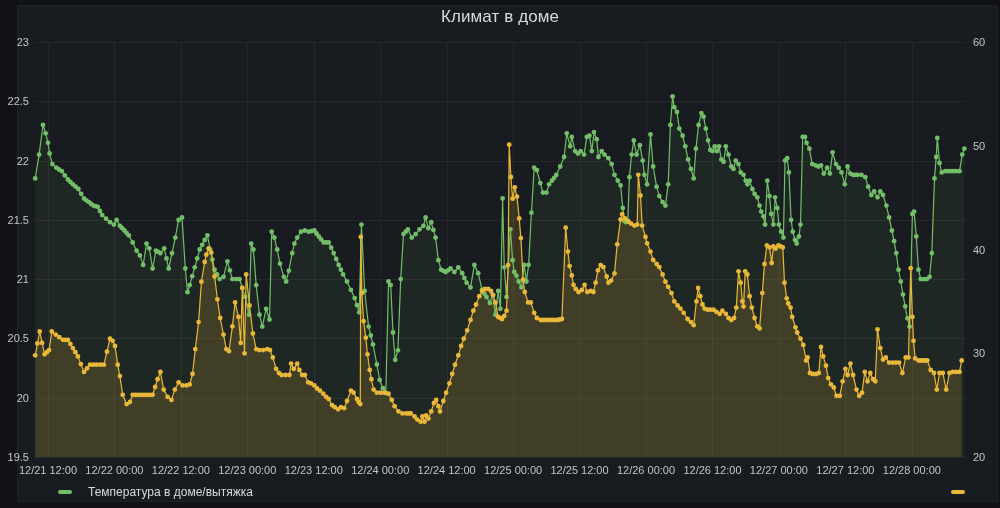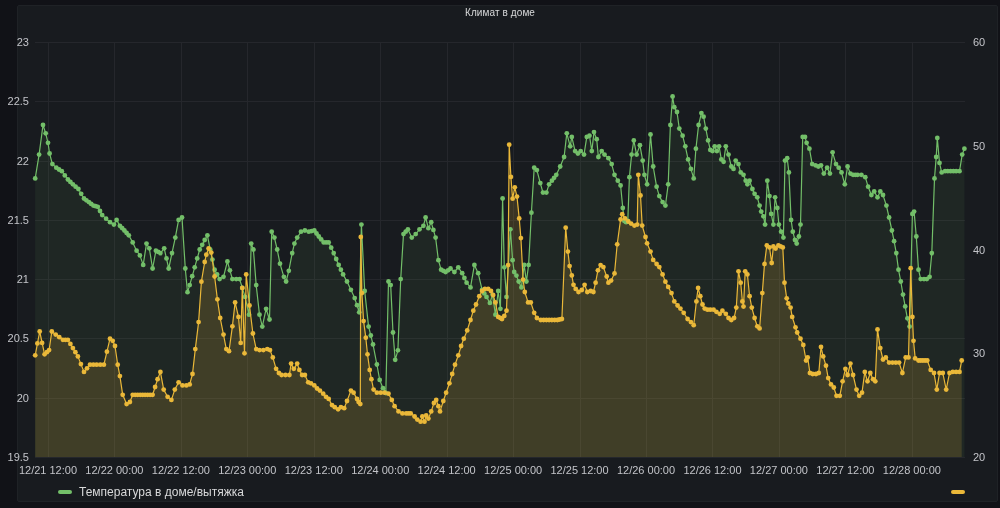--- a/index.html
+++ b/index.html
@@ -1,24 +1,24 @@
 <!DOCTYPE html>
 <html><head>
 <meta charset="utf-8">
 <style>
   html,body{margin:0;padding:0;background:#111217;width:1000px;height:508px;overflow:hidden;
             font-family:"Liberation Sans",sans-serif;}
   #stage{position:relative;width:1000px;height:508px;background:#111217;}
   #panel{position:absolute;left:17px;top:5px;right:2px;bottom:6px;background:#181b1f;
          border:1px solid #1f2226;border-radius:2px;}
   #panel-title{position:absolute;left:0;right:0;top:7px;text-align:center;
-               font-size:10px;font-weight:500;color:#d8d9da;letter-spacing:.1px;cursor:pointer;}
+               font-size:17px;font-weight:500;color:#d8d9da;letter-spacing:.1px;cursor:pointer;}
   #chart-svg{position:absolute;left:0;top:0;}
   .legend-row{position:absolute;left:0;right:0;top:483px;height:18px;}
-  .legend-item{position:absolute;display:flex;align-items:center;gap:7px;height:18px;cursor:pointer;text-align:right;}
+  .legend-item{position:absolute;display:flex;align-items:center;gap:16px;height:18px;cursor:pointer;text-align:right;}
   .legend-item .dash{width:14px;height:4px;border-radius:2px;}
   .legend-item .lbl{font-size:12px;color:#d8d9da;}
   #legend-temp{left:58px;}
   #legend-hum{right:35px;}
   text{font-family:"Liberation Sans",sans-serif;}
 </style>
 </head>
 <body>
 
 <div id="stage">

